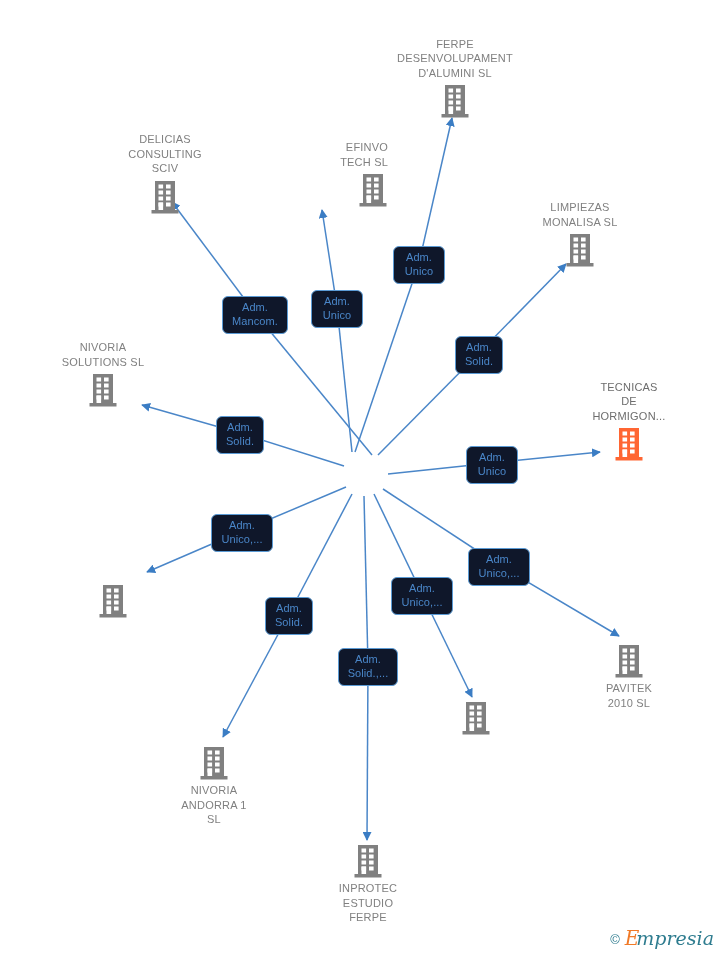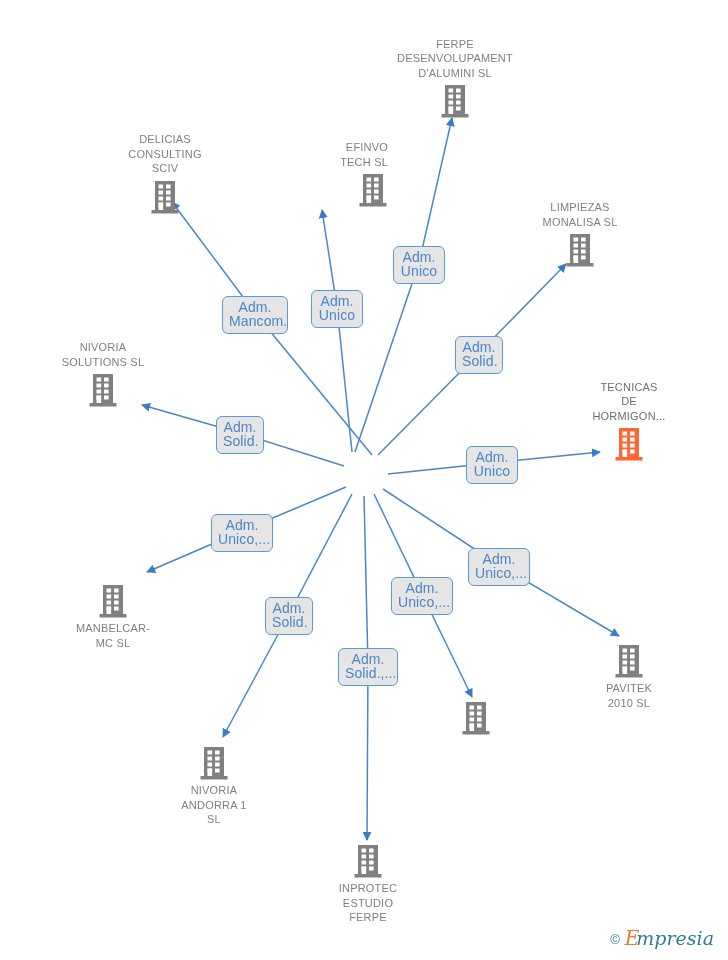--- a/index.html
+++ b/index.html
@@ -27,22 +27,22 @@
   
   .person{position:absolute;width:160px;margin-left:-80px;text-align:center;}
   .person .pname{
     display:block;font-size:13px;line-height:17px;color:#808080;
     white-space:pre-line;margin-bottom:2px;
   }
 
   
   .elabel{
     position:absolute;box-sizing:border-box;
-    background:#e5e5e5;border:1.4px solid #5b9bd5;border-radius:6px;
-    color:#4a86c8;font-size:14px;line-height:13.5px;
+    background:#0f172a;border:1.4px solid #5b9bd5;border-radius:6px;
+    color:#4a86c8;font-size:11px;line-height:13.5px;
     padding:4px 6px 5px 6px;text-align:center;white-space:pre-line;
     letter-spacing:.1px;
   }
 
   
   .watermark{
     position:absolute;right:14px;bottom:12px;
     display:flex;align-items:center;gap:5px;
     font-size:17px;line-height:17px;
   }
@@ -199,22 +199,20 @@
             <rect x="8.5" y="4.5" width="4.6" height="4" fill="#ffffff"></rect>
             <rect x="16" y="4.5" width="4.6" height="4" fill="#ffffff"></rect>
             <rect x="8.5" y="10.5" width="4.6" height="4" fill="#ffffff"></rect>
             <rect x="16" y="10.5" width="4.6" height="4" fill="#ffffff"></rect>
             <rect x="8.5" y="16.5" width="4.6" height="4" fill="#ffffff"></rect>
             <rect x="16" y="16.5" width="4.6" height="4" fill="#ffffff"></rect>
             <rect x="8.5" y="22.5" width="4.6" height="4" fill="#ffffff"></rect>
             <rect x="16" y="22.5" width="4.6" height="4" fill="#ffffff"></rect>
             <rect x="8.5" y="22.5" width="4.6" height="7.5" fill="#ffffff"></rect>
           </svg></span>
-        <span class="lbl">MANBELCAR-
-MC SL</span>
       </div>
       <div class="node label-bottom" style="left: 214px; top: 746px;">
         <span class="ico"><svg width="30" height="34" viewBox="0 0 30 34">
             <rect x="5" y="1" width="20" height="29" fill="#808080"></rect>
             <rect x="1.5" y="30" width="27" height="3.5" fill="#808080"></rect>
             <rect x="8.5" y="4.5" width="4.6" height="4" fill="#ffffff"></rect>
             <rect x="16" y="4.5" width="4.6" height="4" fill="#ffffff"></rect>
             <rect x="8.5" y="10.5" width="4.6" height="4" fill="#ffffff"></rect>
             <rect x="16" y="10.5" width="4.6" height="4" fill="#ffffff"></rect>
             <rect x="8.5" y="16.5" width="4.6" height="4" fill="#ffffff"></rect>

